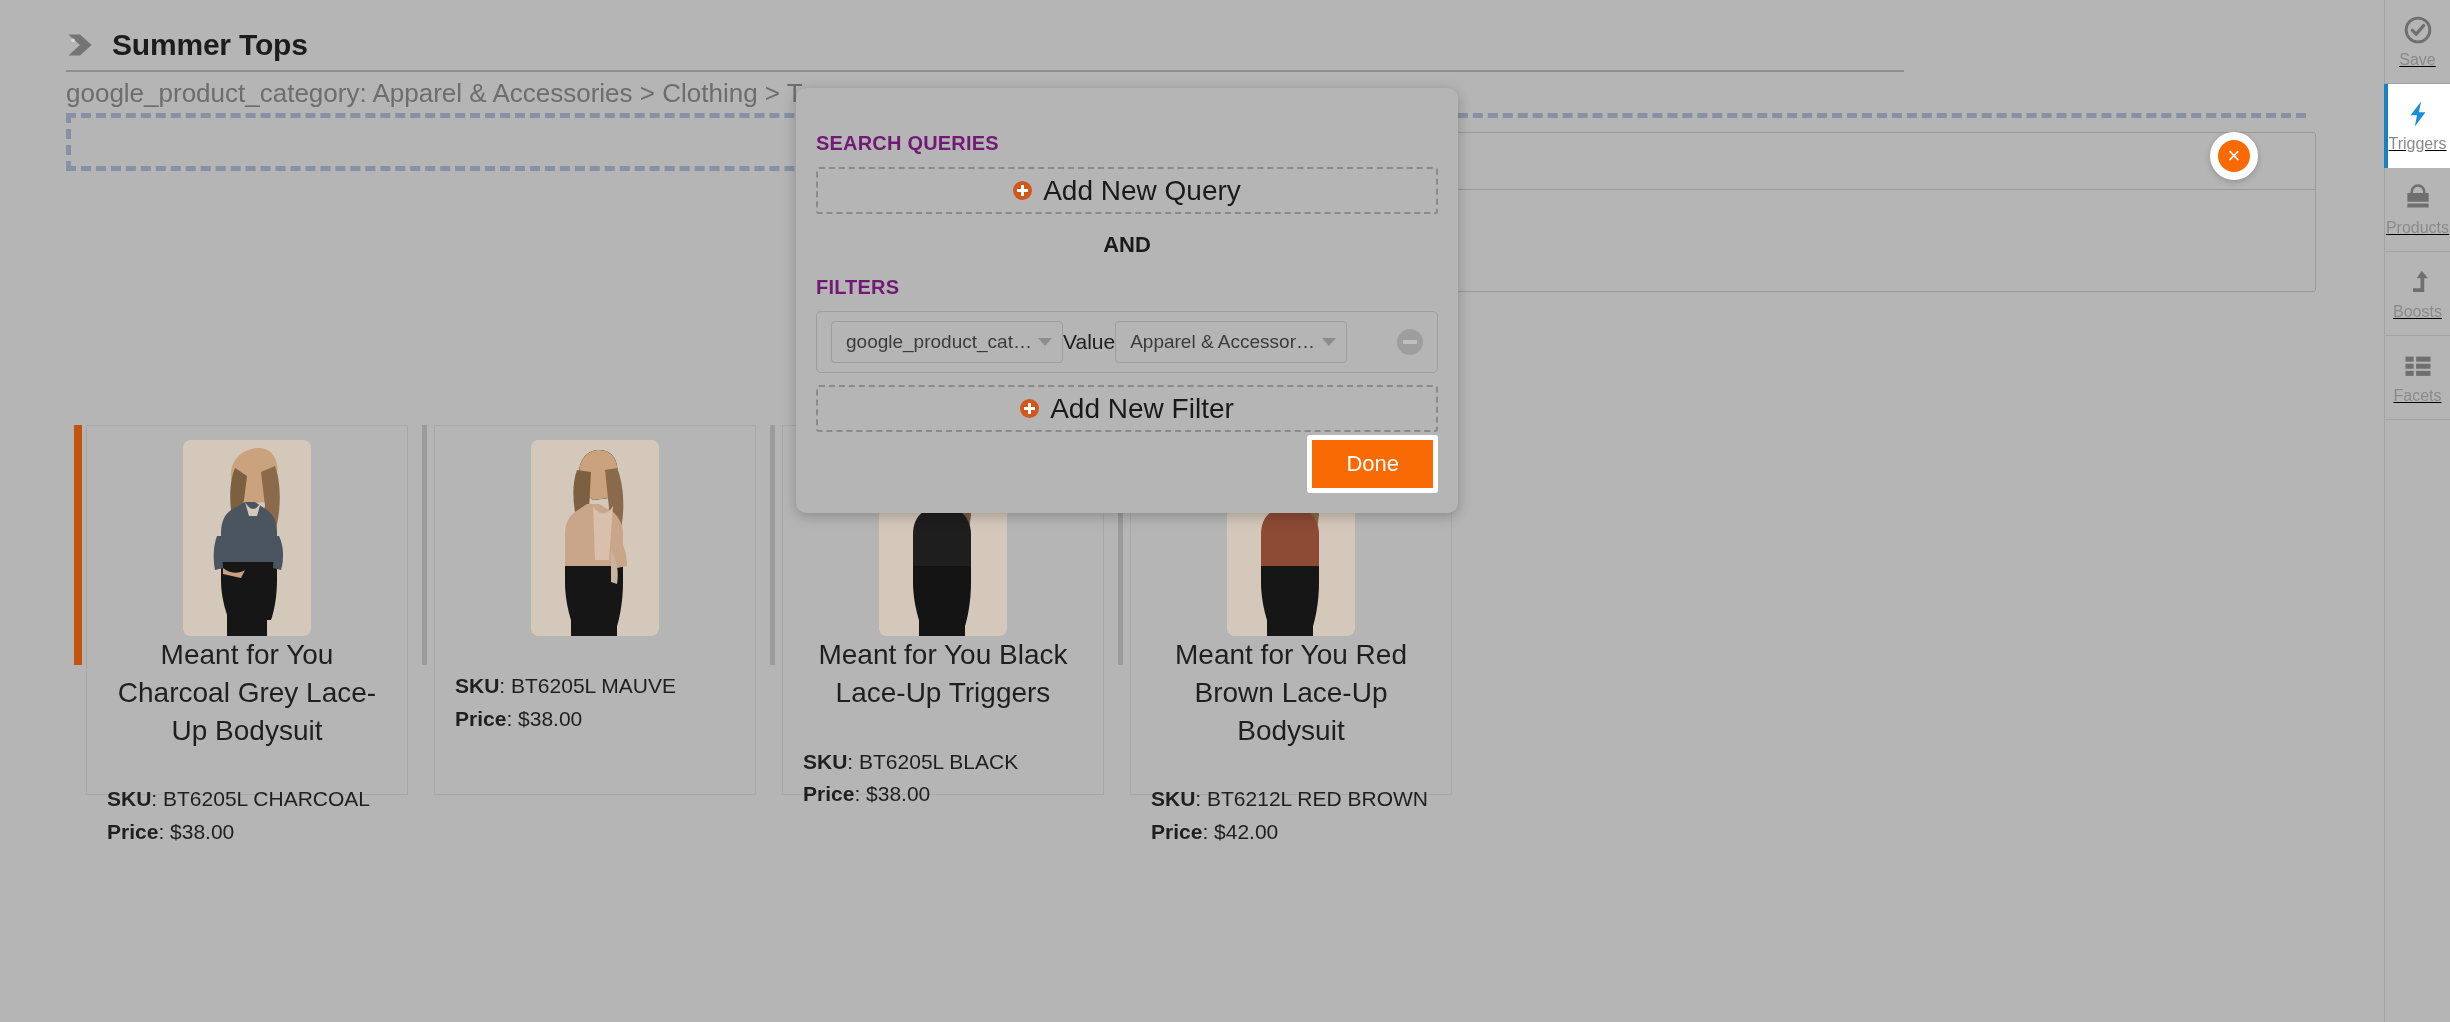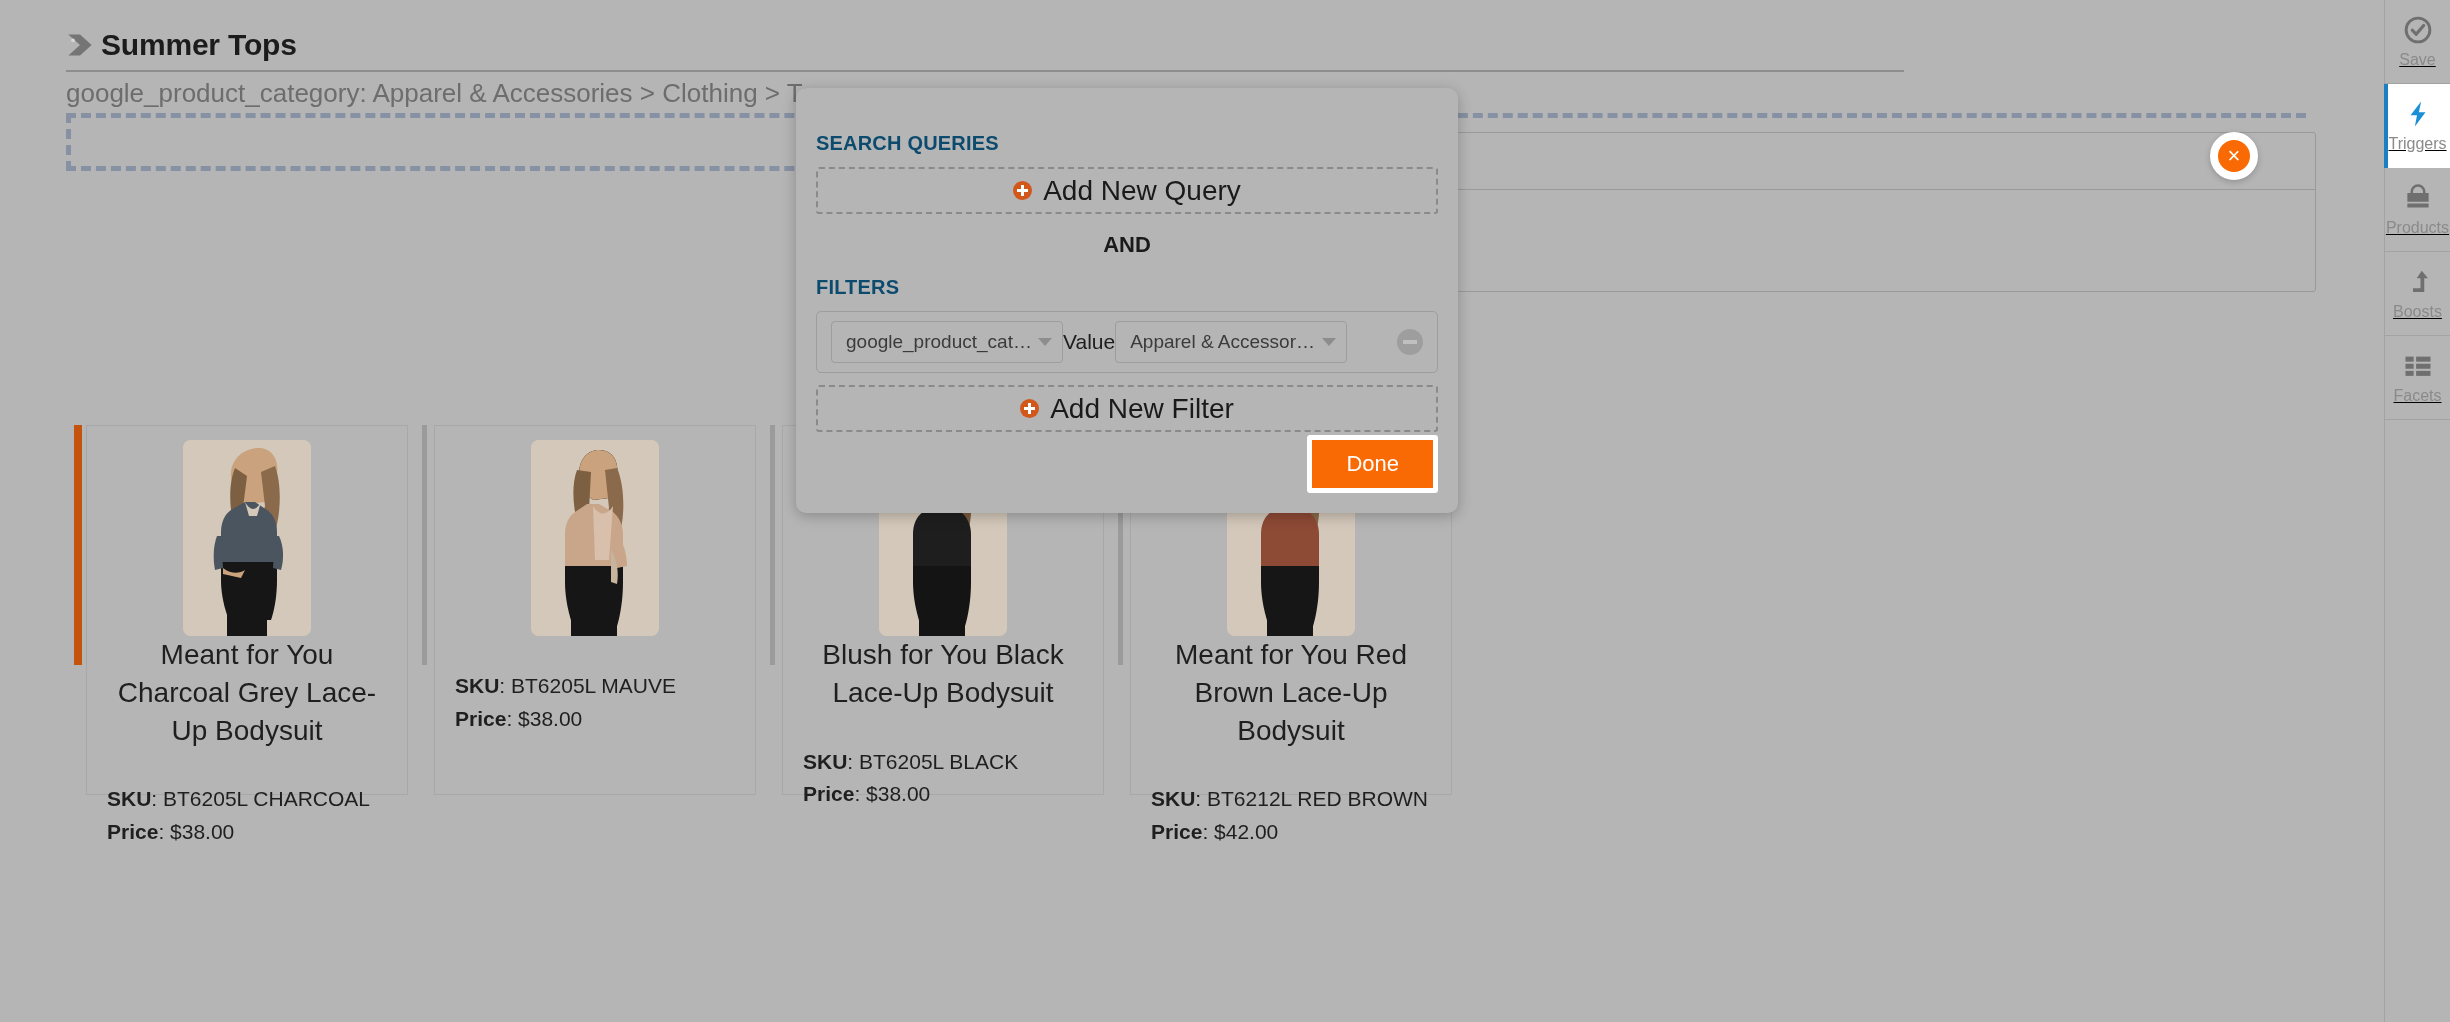--- a/index.html
+++ b/index.html
@@ -15,21 +15,21 @@
   
   .page {
     position: absolute; left: 0; top: 0;
     width: 2384px; height: 1022px;
     background: #b5b5b5;
   }
 
   
   .hdr {
     position: absolute; left: 66px; top: 28px;
-    display: flex; align-items: center; gap: 7px;
+    display: flex; align-items: center; gap: 18px;
   }
   .tag-icon { width: 28px; height: 28px; display:block; }
   .hdr-title {
     font-size: 30px; font-weight: bold; color: #1c1c1c;
     letter-spacing: -0.2px;
   }
   .hdr-rule {
     position: absolute; left: 66px; top: 70px;
     width: 1838px; height: 2px; background: #8e8e8e;
   }
@@ -128,21 +128,21 @@
   .modal {
     position: absolute; left: 796px; top: 88px;
     width: 662px; height: 425px;
     background: #b5b5b5;
     border-radius: 10px;
     box-shadow: 0 3px 14px rgba(0,0,0,0.24);
   }
   .modal-body { padding: 44px 20px 0 20px; }
 
   .sect-label {
-    font-size: 20px; font-weight: bold; color: #0c4a6e;
+    font-size: 20px; font-weight: bold; color: #701a75;
     letter-spacing: 0.2px;
   }
 
   .dashed-btn {
     margin-top: 12px;
     height: 47px;
     border: 2px dashed #8a8a8a;
     border-radius: 3px;
     display: flex; align-items: center; justify-content: center;
     gap: 11px;
@@ -344,21 +344,21 @@
             <svg viewBox="0 0 128 196" width="128" height="196">
               <rect width="128" height="196" fill="#d3c8ba"></rect>
               <path d="M66 10c14 0 21 12 19 26-2 13-8 22-8 22l-16 2-12-10-2-16C46 20 54 10 66 10z" fill="#caa37e"></path>
               <path d="M46 30c-6 16-4 40 2 58 3 10 8 16 8 16l10-6-8-28 2-38z" fill="#6e5238"></path>
               <path d="M86 28c7 16 8 42 4 60-3 12-10 20-10 20l-10-8 8-32-4-38z" fill="#7a5c3f"></path>
               <path d="M56 64l-12 8c-7 5-10 13-10 22v32h58V94c0-9-4-17-10-22l-14-8z" fill="#1e1e1e"></path>
               <path d="M34 126h58v16c0 26-6 44-6 44H42s-8-20-8-44z" fill="#141414"></path>
               <rect x="40" y="172" width="46" height="24" fill="#141414"></rect>
             </svg>
           </div>
-          <div class="prod-title">Blush for You Black Lace-Up Bodysuit</div>
+          <div class="prod-title">Meant for You Black Lace-Up Triggers</div>
           <div class="prod-meta">
             <div><b>SKU</b>: <span>BT6205L BLACK</span></div>
             <div><b>Price</b>: <span>$38.00</span></div>
           </div>
         </div>
       </div>
 
       <div class="prod-wrap">
         <div class="divider-bar"></div>
         <div class="prod-card">

